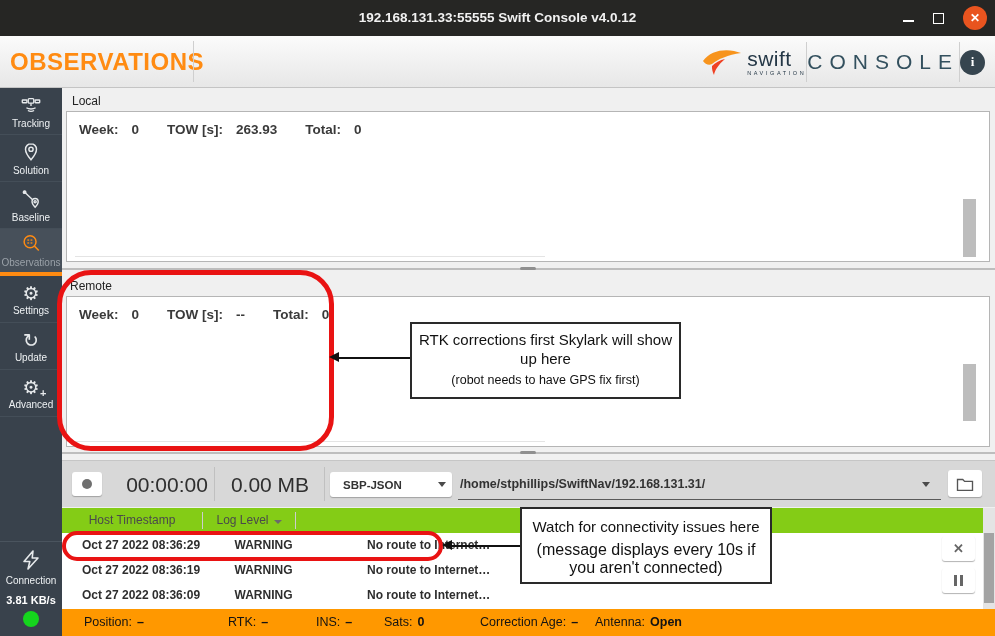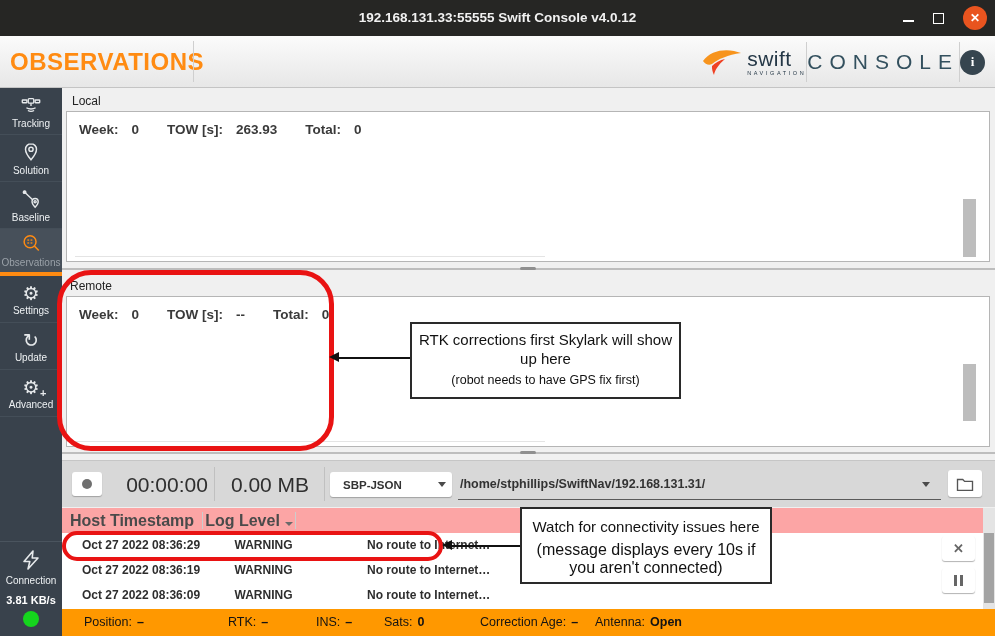--- a/index.html
+++ b/index.html
@@ -76,22 +76,22 @@
   .caret-down { width:0; height:0; border-left:4.5px solid transparent; border-right:4.5px solid transparent;
                 border-top:5px solid #4a4a4a; margin-left:auto; }
   .path-text { position:absolute; left:398px; top:0; height:47px; line-height:47px; font-size:12.5px;
                font-weight:bold; color:#333;text-align:right; }
   .path-underline { position:absolute; left:396px; top:38px; width:483px; height:1px; background:#5a5a5a; }
   .path-caret { position:absolute; left:860px; top:21px; }
   .folder-btn { position:absolute; left:886px; top:9px; width:34px; height:27px; background:#fff; border-radius:3px;
                 box-shadow:0 1px 1px rgba(0,0,0,.25); display:flex; align-items:center; justify-content:center; }
 
   
-  .loghead { position:absolute; left:62px; right:12px; top:508px; height:25px; background:#fca5a5;
-             font-size:16px; font-weight:bold; color:#4a4a4a; }
+  .loghead { position:absolute; left:62px; right:12px; top:508px; height:25px; background:#84cc16;
+             font-size:12px; font-weight:normal; color:#4a4a4a; }
   .lh-col { position:absolute; top:0; height:25px; line-height:25px; text-align:center; }
   .lh-sep { position:absolute; top:4px; bottom:4px; width:1px; background:#cdcdcd; }
   .sort-caret { display:inline-block; width:0; height:0; border-left:4px solid transparent;
                 border-right:4px solid transparent; border-top:4.5px solid #6a6a6a; margin-left:5px; }
   .logbody { position:absolute; left:62px; right:12px; top:533px; bottom:27px; background:#fff; }
   .log-row { display:grid; grid-template-columns:136px 91px 1fr; height:25px; line-height:25px;
              padding-left:20px; font-size:12px; font-weight:bold; color:#2e2e2e; }
   .log-scroll { position:absolute; right:0; top:508px; width:12px; bottom:27px; background:#e4e4e4; }
   .log-thumb { position:absolute; left:1px; right:1px; top:25px; height:70px; background:#a3a3a3; }
   .sq-btn { position:absolute; width:33px; height:25px; background:#fff; border-radius:3px;

